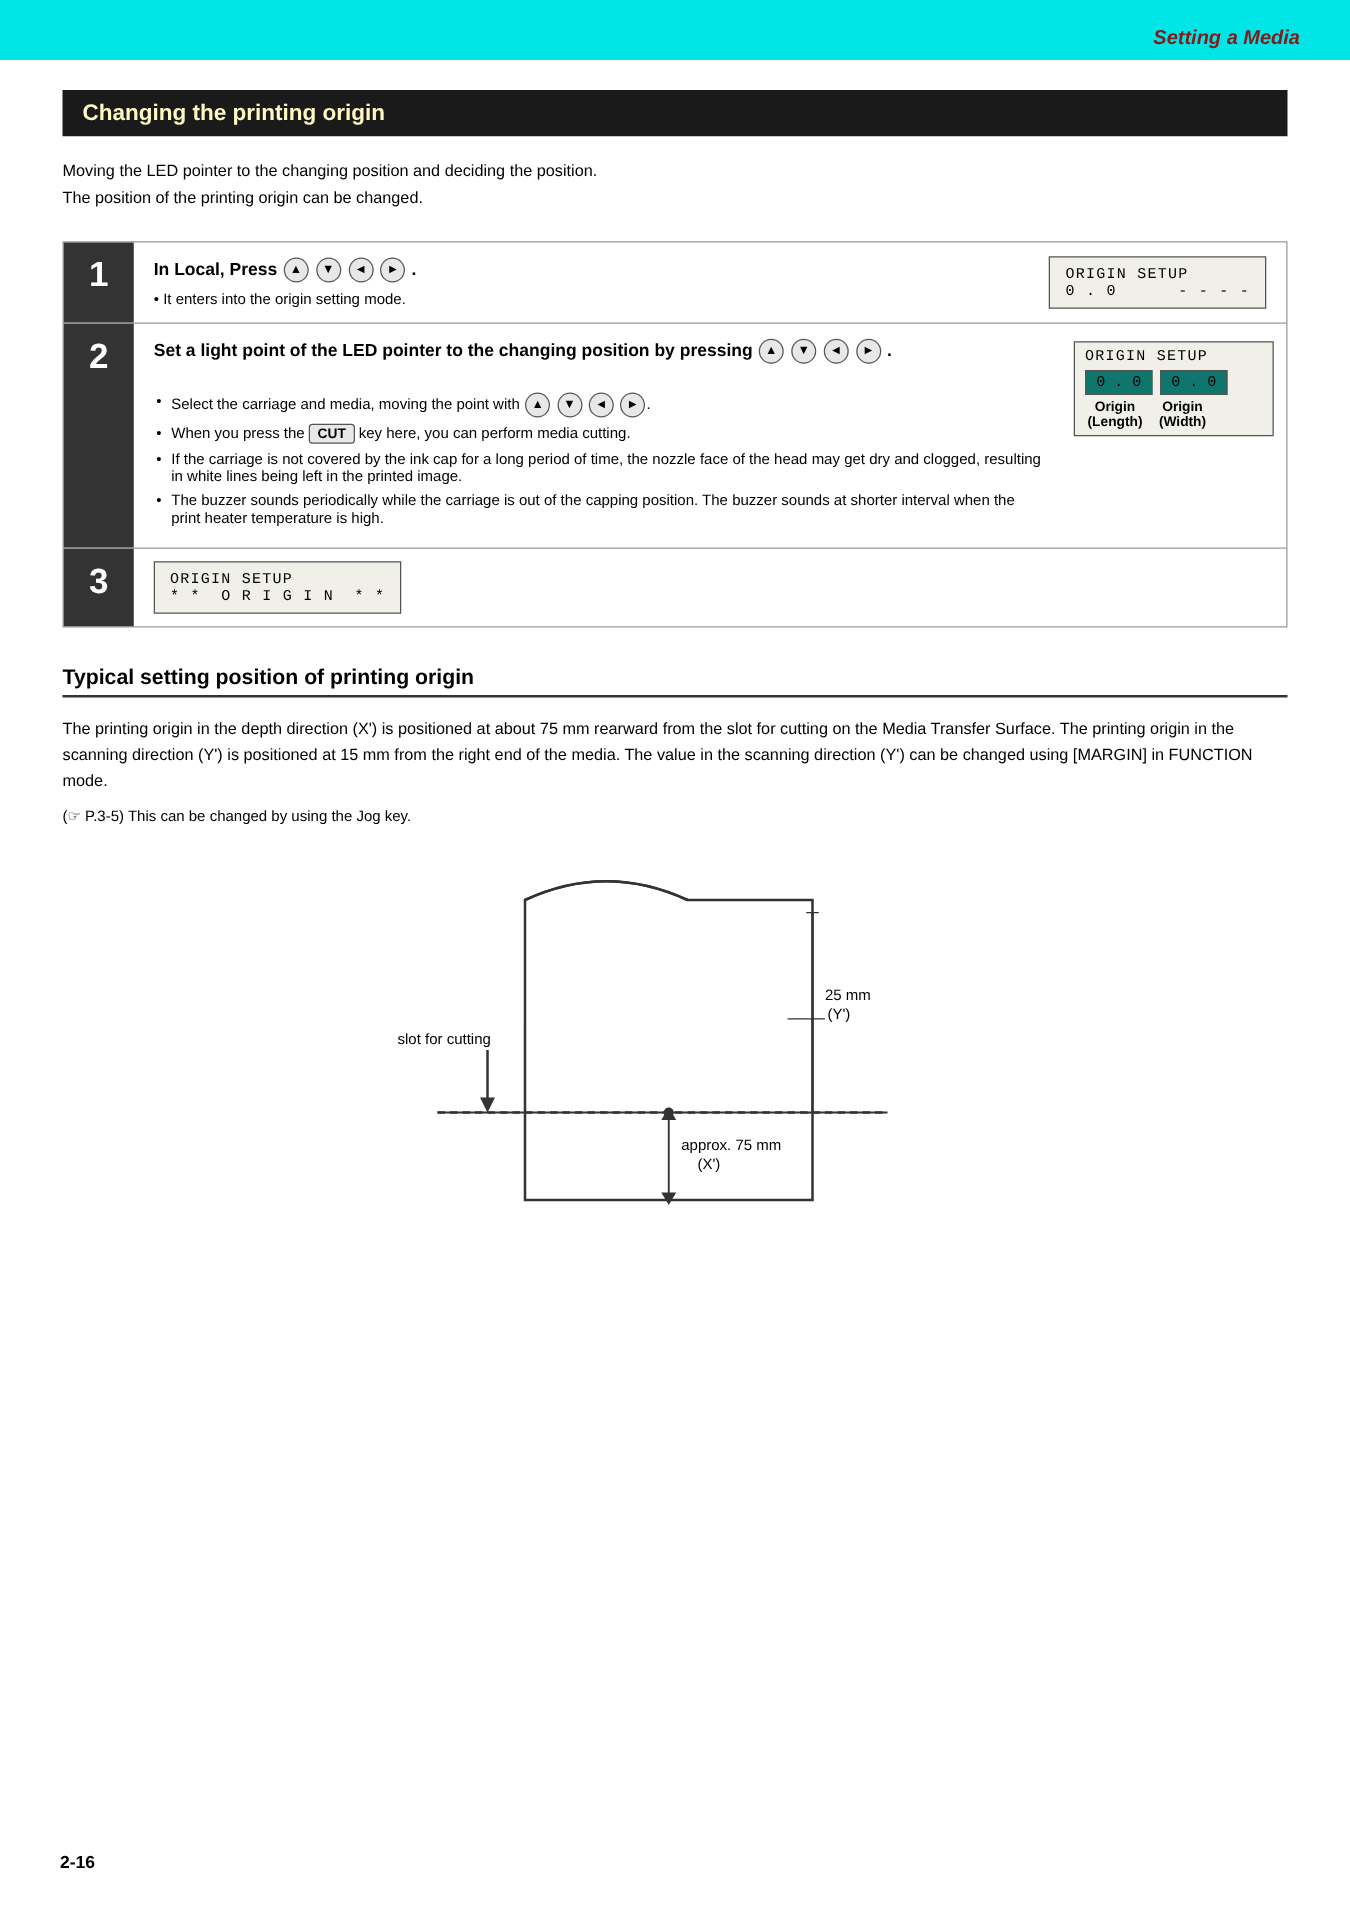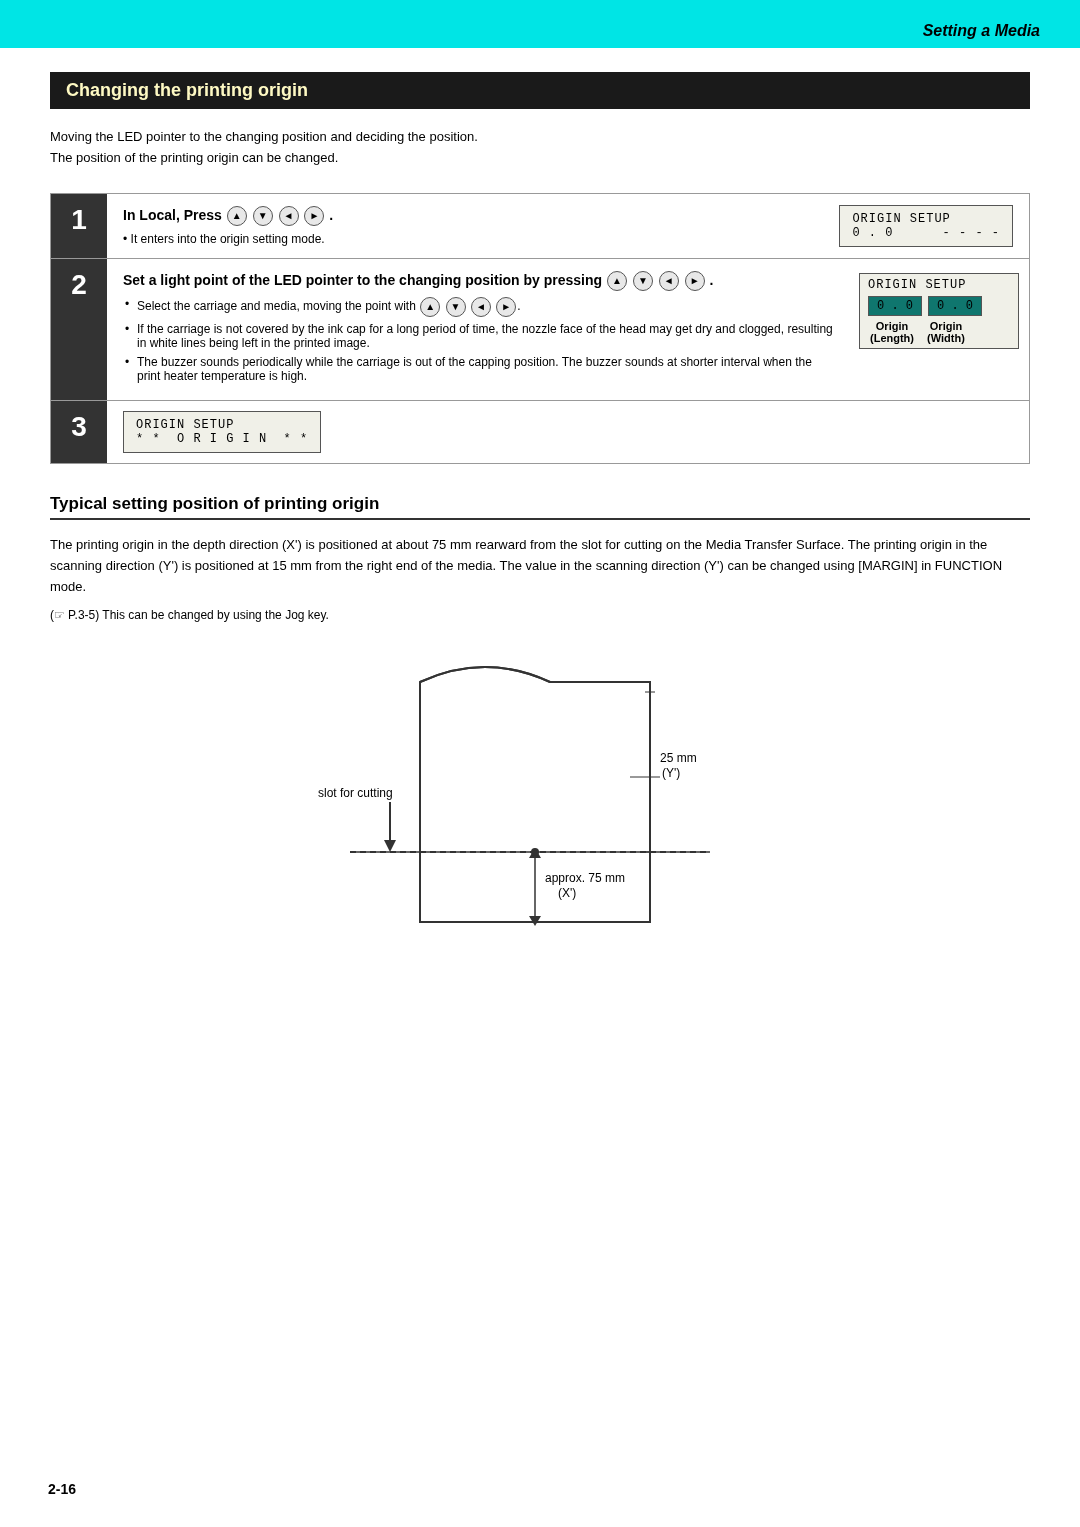--- a/index.html
+++ b/index.html
@@ -19,21 +19,21 @@
       height: 48px;
       width: 100%;
       position: relative;
     }
     .header-title {
       position: absolute;
       right: 40px;
       bottom: 8px;
       font-style: italic;
       font-weight: bold;
-      color: #000000;
+      color: #7f1d1d;
       font-size: 16px;
     }
 
     
     .page-content {
       padding: 24px 50px 40px 50px;
     }
 
     
     .section-heading {
@@ -226,21 +226,21 @@
     
     .page-number {
       position: absolute;
       bottom: 30px;
       left: 48px;
       font-size: 14px;
       font-weight: bold;
     }
 
     .step2-notes {
-      margin-top: 6px;
+      margin-top: 23px;
     }
     .step2-notes li {
       list-style: none;
       font-size: 12px;
       margin-bottom: 5px;
       padding-left: 14px;
       position: relative;
     }
     .step2-notes li::before {
       content: '•';
@@ -309,20 +309,21 @@
           <span class="btn-icon">►</span>
           .
         </div>
         <ul class="step2-notes">
           <li>Select the carriage and media, moving the point with
             <span class="btn-icon">▲</span>
             <span class="btn-icon">▼</span>
             <span class="btn-icon">◄</span>
             <span class="btn-icon">►</span>.
           </li>
+          <li>When you press the <span class="btn-rect">CUT</span> key here, you can perform media cutting.</li>
           <li>If the carriage is not covered by the ink cap for a long period of time, the nozzle face of the head may get dry and clogged, resulting in white lines being left in the printed image.</li>
           <li>The buzzer sounds periodically while the carriage is out of the capping position. The buzzer sounds at shorter interval when the print heater temperature is high.</li>
         </ul>
       </div>
       <div class="step2-right">
         <div class="lcd-box-wide">
           <div class="lcd-top-line">ORIGIN SETUP</div>
           <div class="lcd-cells">
             <div class="lcd-cell">0 . 0</div>
             <div class="lcd-cell">0 . 0</div>

